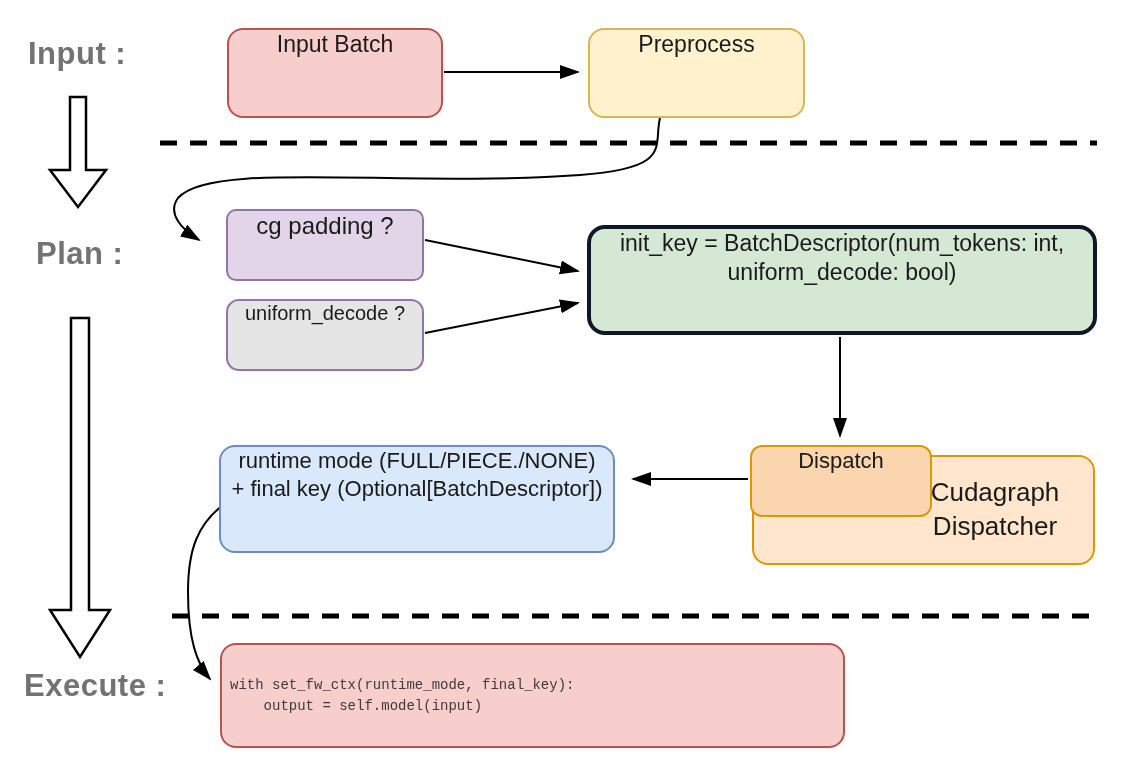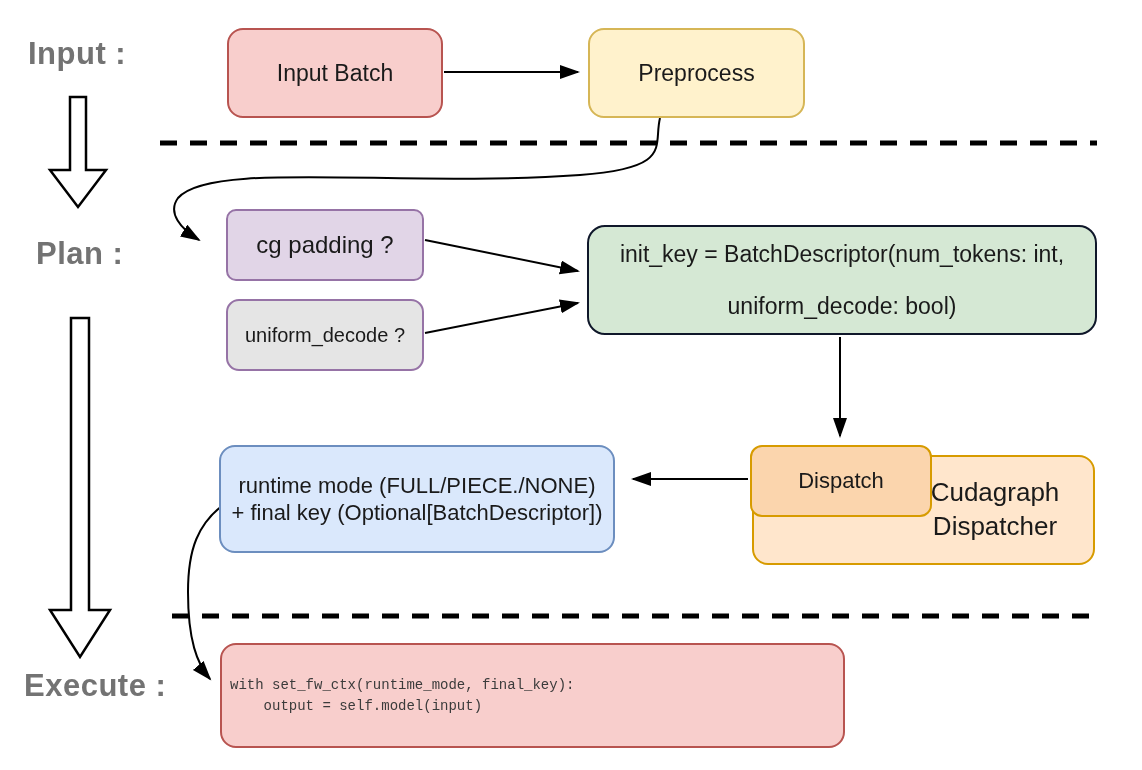--- a/index.html
+++ b/index.html
@@ -12,21 +12,21 @@
   }
   #connectors{position:absolute;left:0;top:0;width:1142px;height:770px;z-index:0;}
   .stage-label{
     position:absolute;z-index:2;
     font-weight:bold;color:#737373;
     font-size:31px;letter-spacing:0.5px;
     white-space:nowrap;
   }
   .node{
     position:absolute;z-index:1;
-    display:flex;flex-direction:column;align-items:center;justify-content:center;
+    display:flex;flex-direction:column;align-items:center;justify-content:flex-start;
     text-align:center;box-sizing:border-box;
     color:#1a1a1a;line-height:1.25;
   }
   .node .tline{white-space:pre;}
   #node-input-batch{
     left:227px;top:28px;width:216px;height:90px;
     background:#f8cecc;border:2px solid #b85450;border-radius:16px;
     font-size:23px;
   }
   #node-preprocess{
@@ -39,23 +39,22 @@
     background:#e1d5e7;border:2px solid #9673a6;border-radius:10px;
     font-size:24px;
   }
   #node-uniform-decode{
     left:226px;top:299px;width:198px;height:72px;
     background:#e5e5e5;border:2px solid #9673a6;border-radius:13px;
     font-size:20px;
   }
   #node-init-key{
     left:587px;top:225px;width:510px;height:110px;
-    background:#d5e8d4;border:2px solid #0f172a;border-radius:18px;
+    background:#d5e8d4;border:4px solid #0f172a;border-radius:18px;
     font-size:23px;
-    gap:23px;
   }
   #node-runtime-mode{
     left:219px;top:445px;width:396px;height:108px;
     background:#dae8fc;border:2px solid #6c8ebf;border-radius:16px;
     font-size:22px;
   }
   #node-dispatcher{
     left:752px;top:443px;width:343px;height:110px;
     background:#ffe6cc;border:2px solid #d79b00;border-radius:16px;
     display:block;

